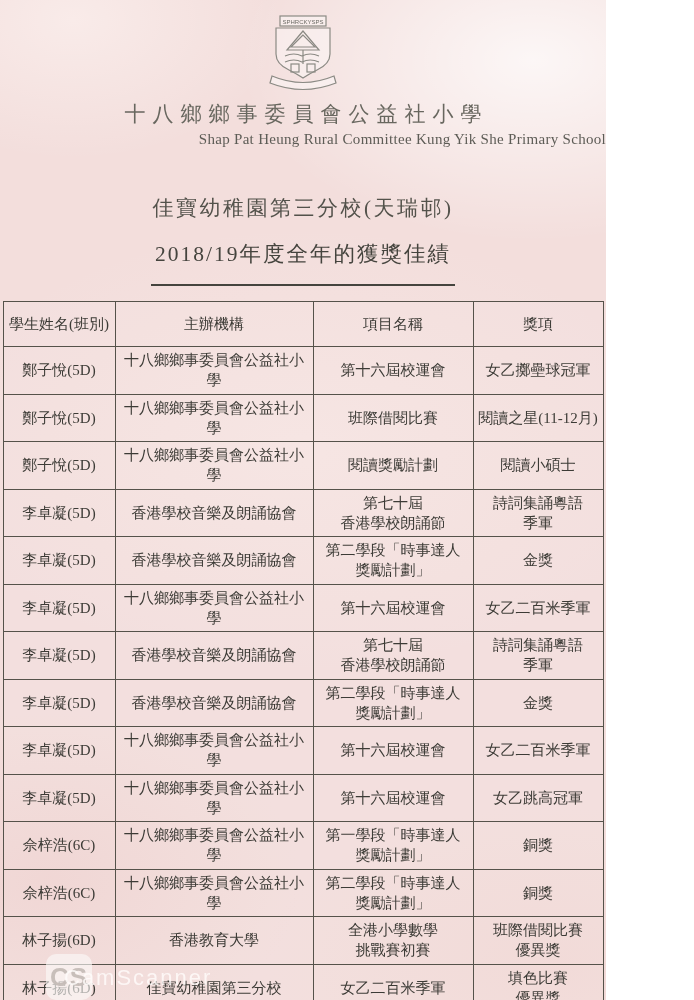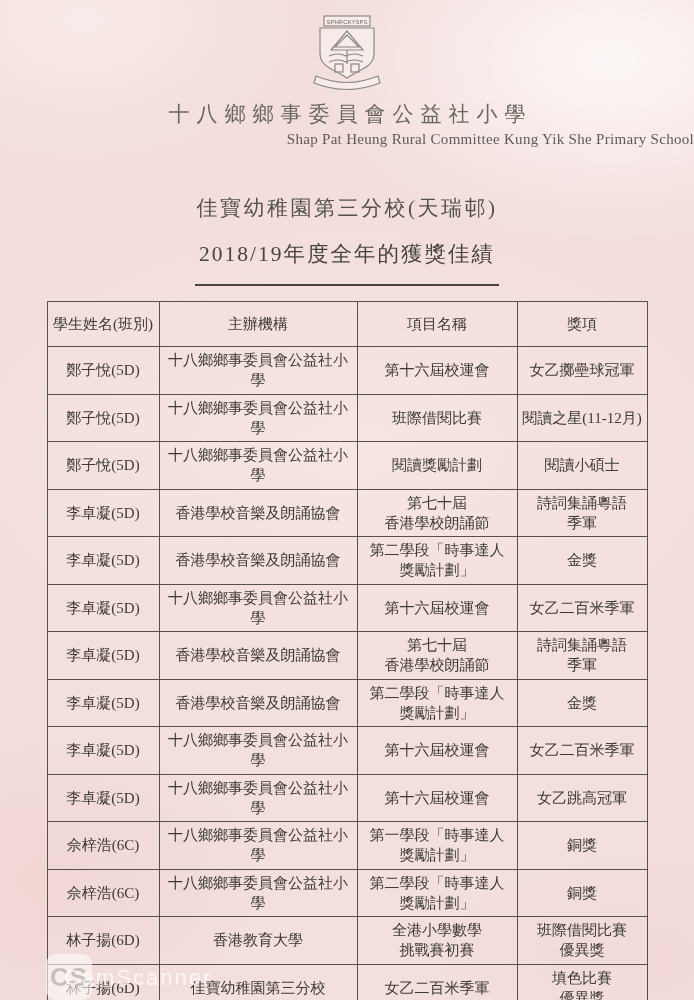--- a/index.html
+++ b/index.html
@@ -1,18 +1,18 @@
 <!DOCTYPE html>
 <html><head>
 <meta charset="utf-8">
 <style>
   html,body{margin:0;padding:0;}
   body{width:694px;height:1000px;font-family:"Liberation Serif","DejaVu Serif",serif;}
   .page{
-    position:relative;width:694px;height:1000px;overflow:hidden;
+    position:relative;width:606px;height:1000px;overflow:hidden;
     background-color:#f3dedc;
     background-image:
       radial-gradient(ellipse 420px 260px at 88% 6%, rgba(255,255,255,0.75), rgba(255,255,255,0) 70%),
       radial-gradient(ellipse 300px 200px at 12% 2%, rgba(255,248,246,0.5), rgba(255,255,255,0) 70%),
       radial-gradient(ellipse 500px 300px at 50% 45%, rgba(250,236,234,0.45), rgba(255,255,255,0) 75%),
       radial-gradient(ellipse 360px 240px at 8% 88%, rgba(238,205,203,0.55), rgba(255,255,255,0) 70%),
       radial-gradient(ellipse 420px 220px at 92% 96%, rgba(240,211,208,0.5), rgba(255,255,255,0) 70%);
     color:#3f3e3a;
   }
   .crest{display:block;margin:14px auto 0;}

